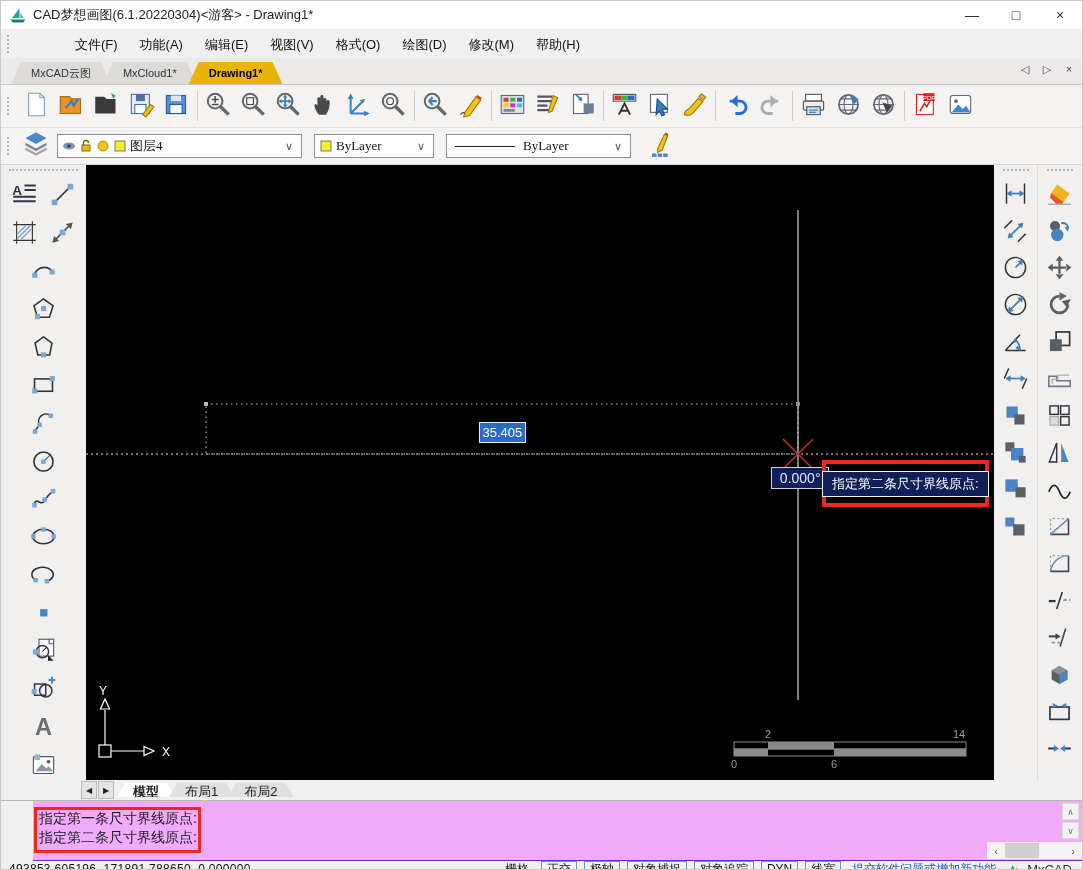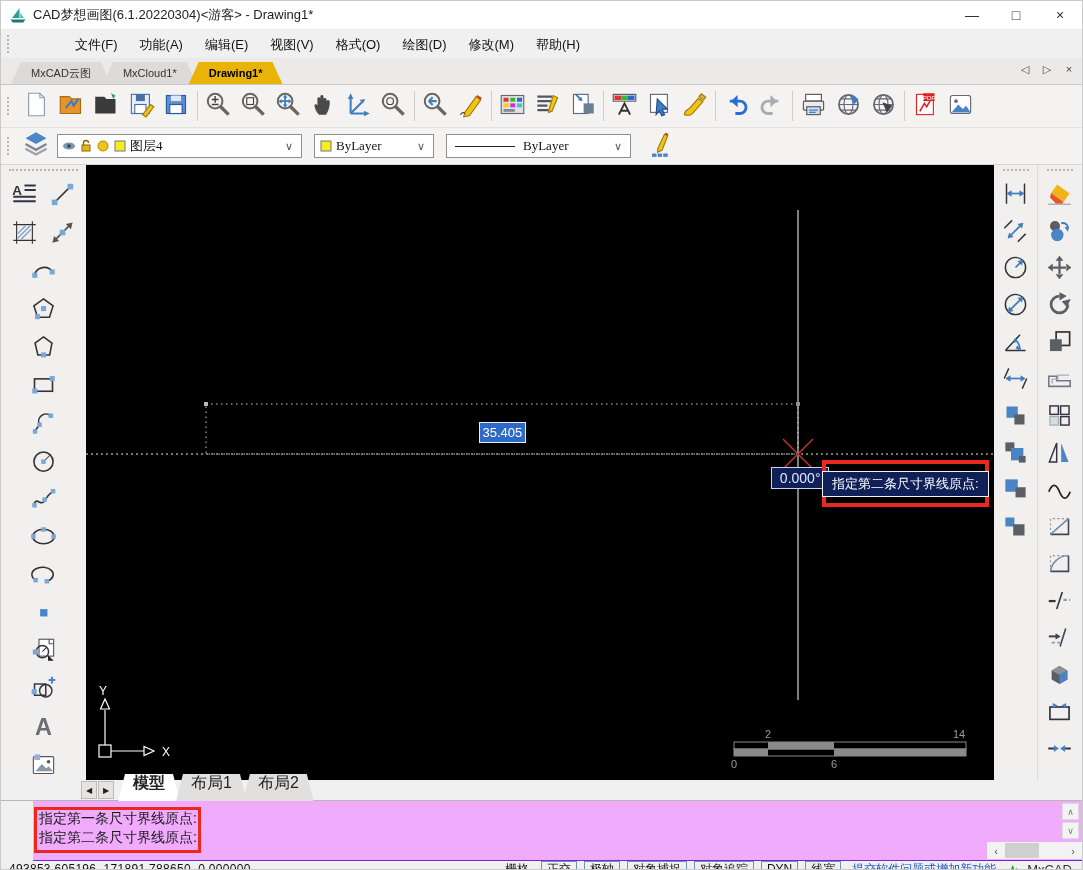--- a/index.html
+++ b/index.html
@@ -53,21 +53,21 @@
            color:#fff;font-size:13px;display:flex;align-items:center;justify-content:center;font-family:"Liberation Sans",sans-serif;margin-top:28px;}
   .dyn-angle{position:absolute;left:685px;top:302px;padding:2px 8px;background:#0f1f58;border:1px solid #c9d3ec;
              color:#dfe8ff;font-size:14px;}
   .red-box-tip{position:absolute;left:736px;top:295px;width:167px;height:47px;border:4px solid #e8291c;
                box-sizing:border-box;display:flex;align-items:center;justify-content:center;}
   .dyn-tip{background:#0f1f58;border:1px solid #f2f2f2;color:#fff;font-size:13px;padding:3px 9px;white-space:nowrap;}
   
   .layouttabs{height:20px;background:#f0f0f0;display:flex;align-items:center;border-bottom:1px solid #b9b7b5;}
   .lt-spacer{width:80px;}
   .lt-arrow{width:14px;height:16px;font-size:8px;color:#222;display:flex;align-items:center;justify-content:center;background:#e6e4e2;border:1px solid #bdbbb9;margin-right:1px;}
-  .layout-tab{height:32px;line-height:18px;padding:0 16px;font-size:16px;color:#222;background:#e2e0de;
+  .layout-tab{height:14px;line-height:18px;padding:0 16px;font-size:13px;color:#222;background:#e2e0de;
               clip-path:polygon(8px 0,calc(100% - 8px) 0,100% 100%,0 100%);margin-left:-6px;}
   .layout-tab.active{background:#ffffff;font-weight:bold;}
   
   .cmdwin{position:relative;height:59px;background:#f0abfc;border-bottom:1px solid #6d28d9;margin-left:32px;}
   .cmd-lines{padding:8px 0 0 6px;font-size:14px;color:#1a1a1a;line-height:19px;}
   .cmd-redbox{position:absolute;left:1px;top:6px;width:167px;height:46px;border:3px solid #e8291c;box-sizing:border-box;}
   .vscroll{position:absolute;right:3px;top:2px;width:17px;height:36px;display:flex;flex-direction:column;justify-content:space-between;}
   .vscroll span{height:15px;background:#f3f3f3;border:1px solid #dcdcdc;color:#777;font-size:9px;display:flex;align-items:center;justify-content:center;}
   .hscroll{position:absolute;right:0;bottom:1px;width:95px;height:17px;display:flex;background:#f3f3f3;}
   .hscroll .harr{width:18px;color:#555;font-size:11px;display:flex;align-items:center;justify-content:center;}

